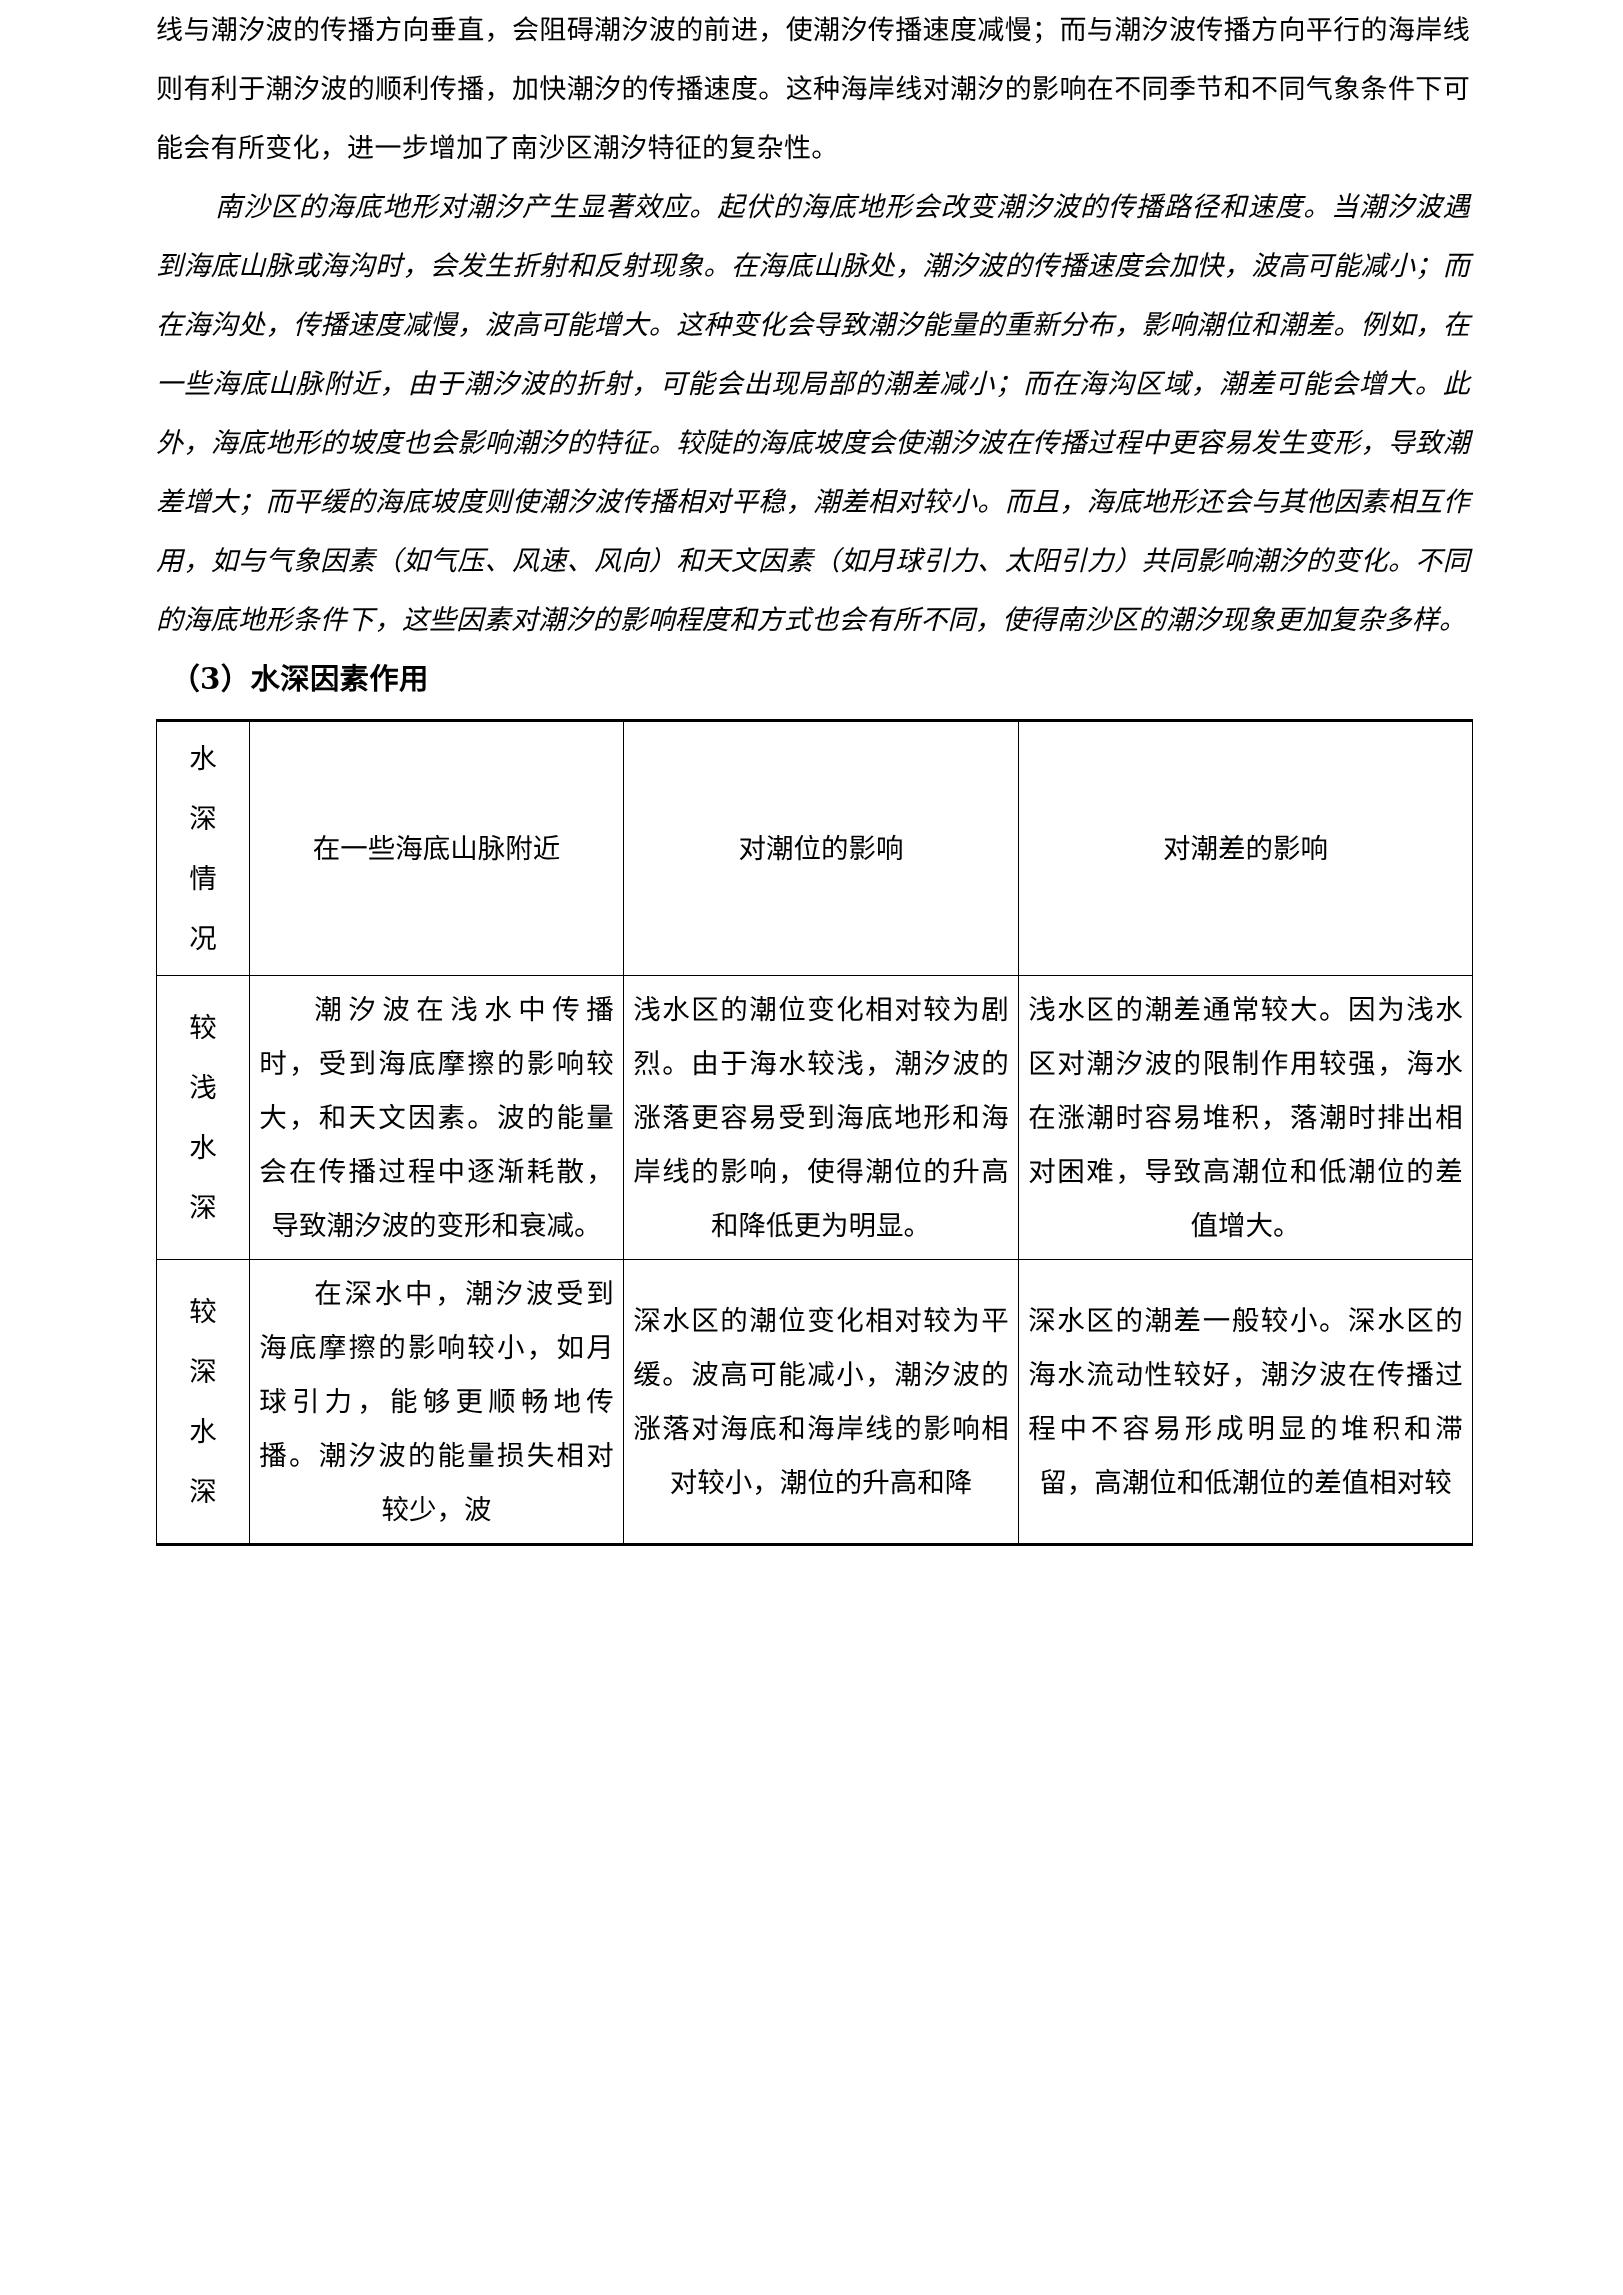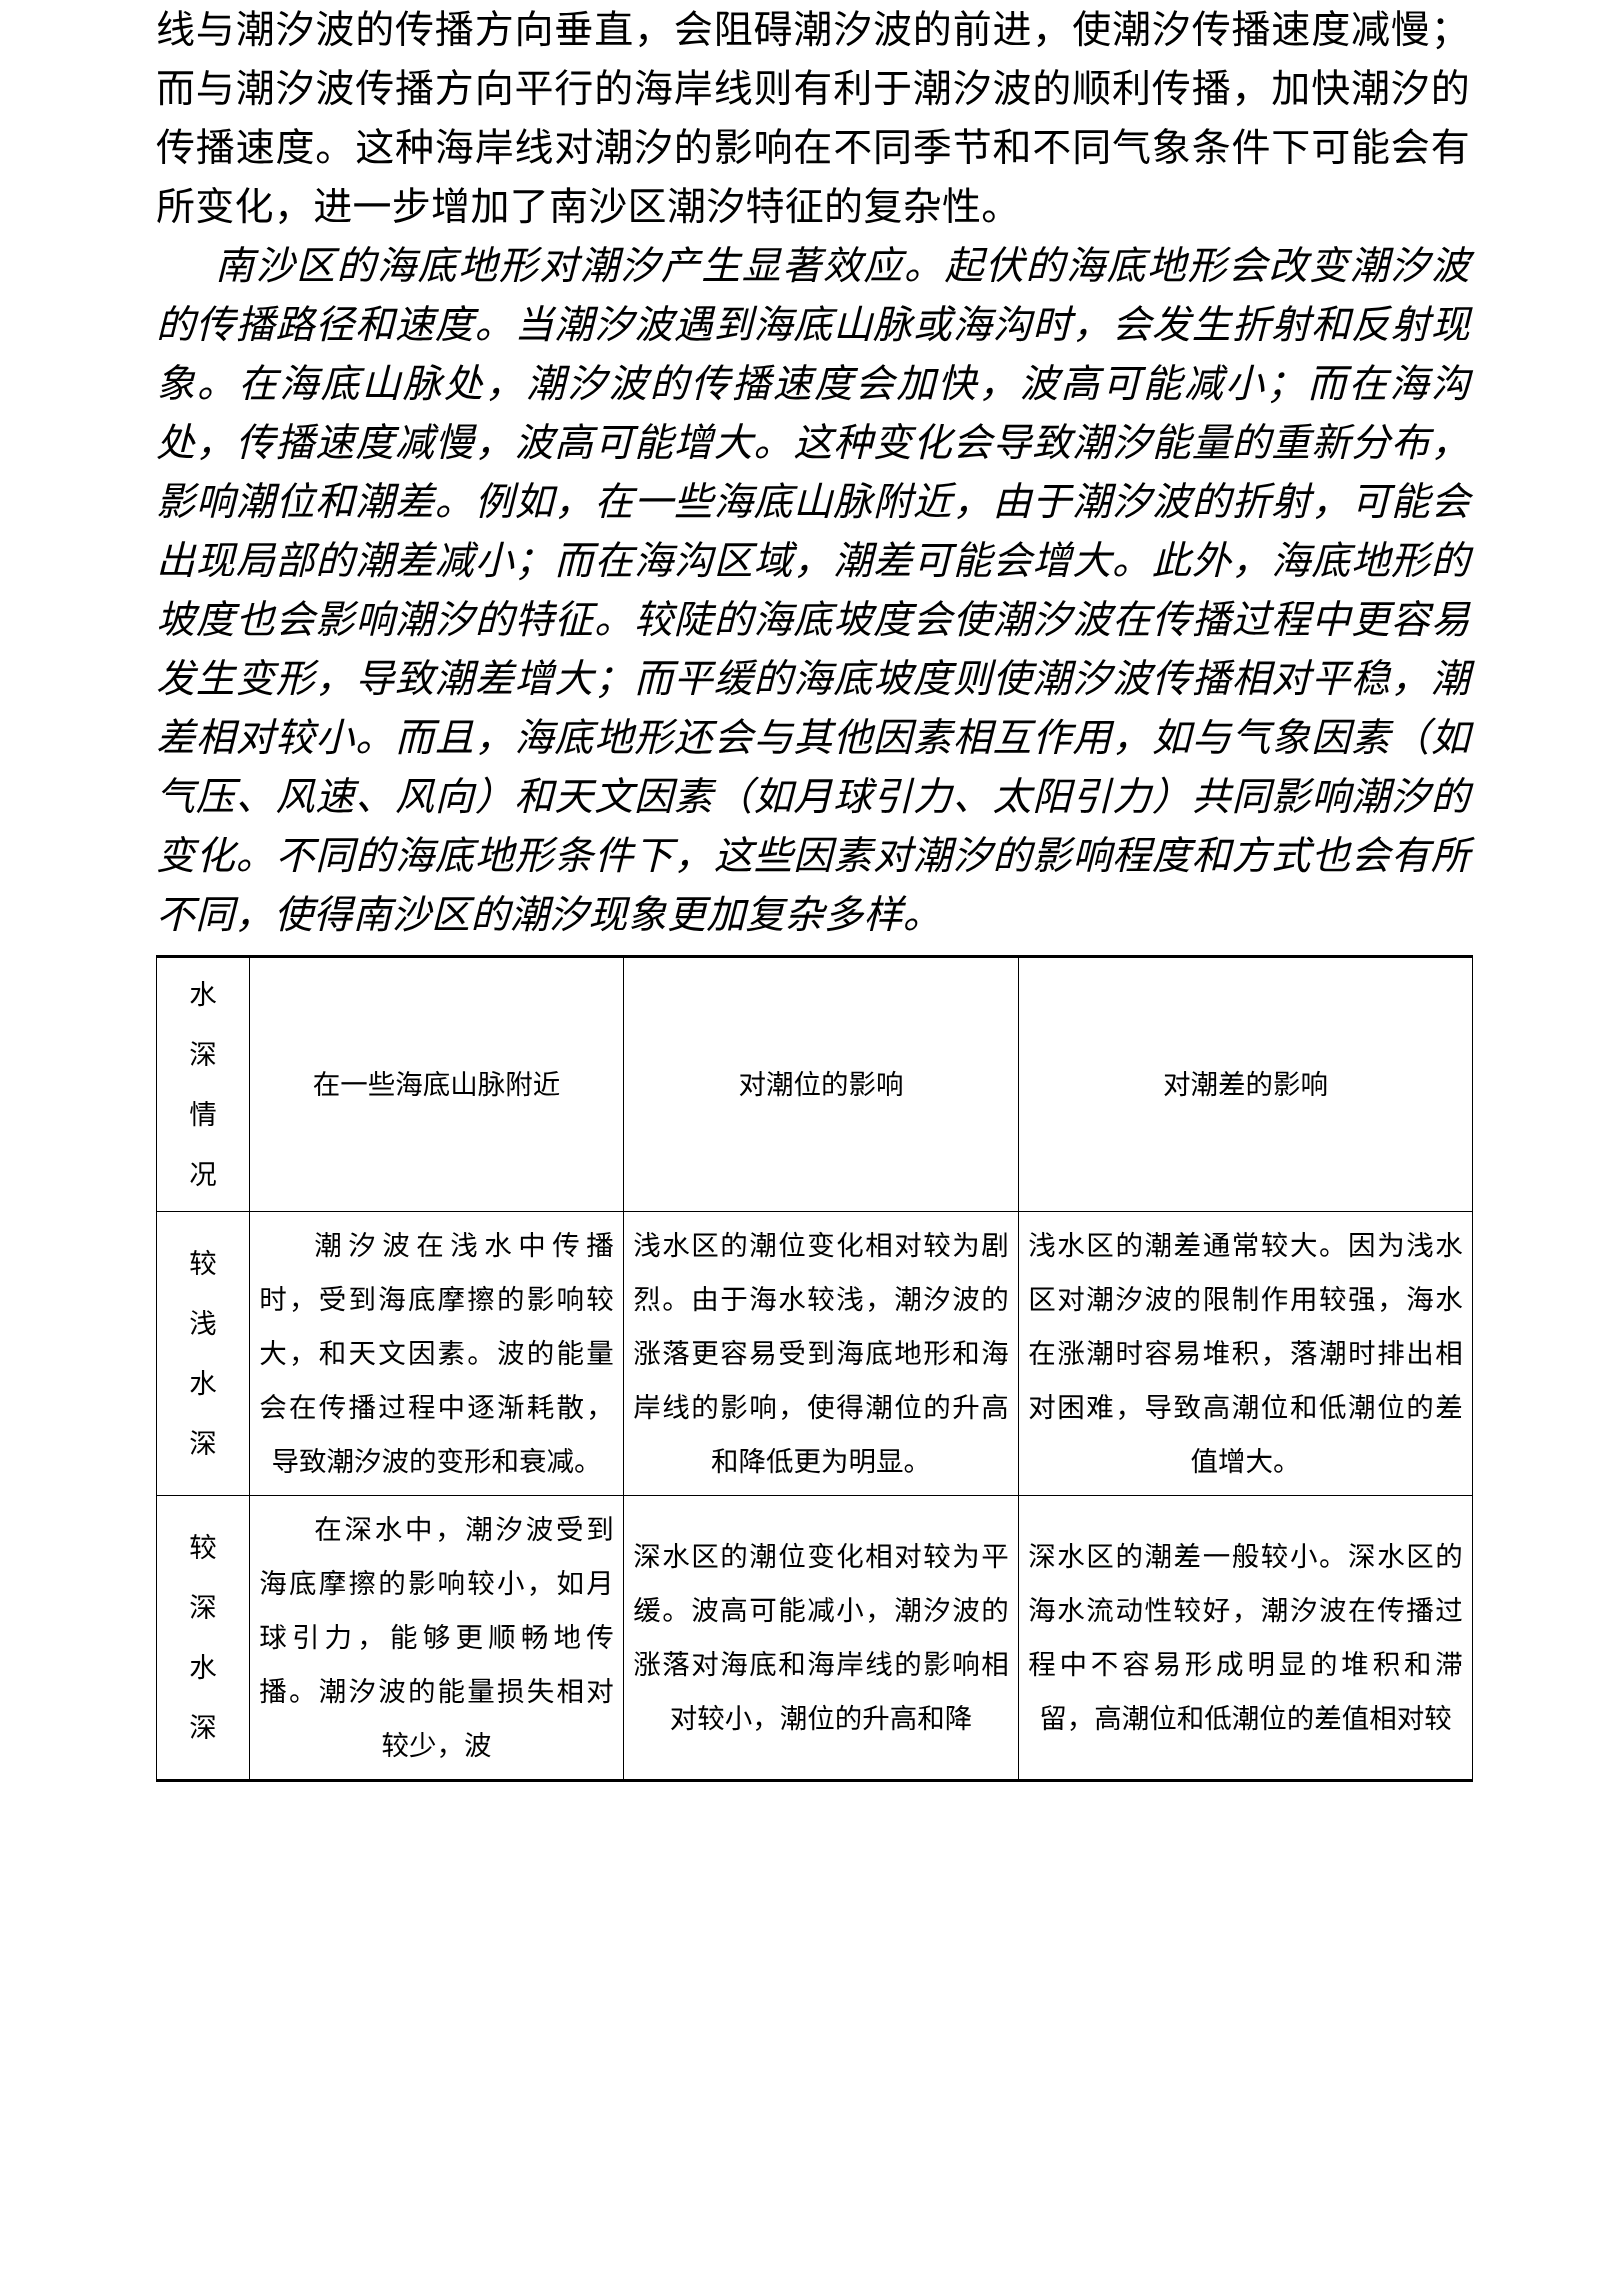--- a/index.html
+++ b/index.html
@@ -22,21 +22,21 @@
   }
   .content {
     position: absolute;
     left: 156px;
     top: 0;
     width: 1314px;
   }
 
   
   .para {
-    font-size: 39px;
+    font-size: 27px;
     line-height: 59px;
     text-align: justify;
     text-align-last: left;
     text-justify: inter-ideograph;
     margin: 0;
     letter-spacing: 0.3px;
     word-break: break-all;
   }
   .para.indent {
     text-indent: 59px;
@@ -114,20 +114,21 @@
 <body>
 
 <div class="page">
   <div class="content">
 
     <p class="para">线与潮汐波的传播方向垂直，会阻碍潮汐波的前进，使潮汐传播速度减慢；而与潮汐波传播方向平行的海岸线则有利于潮汐波的顺利传播，加快潮汐的传播速度。这种海岸线对潮汐的影响在不同季节和不同气象条件下可能会有所变化，进一步增加了南沙区潮汐特征的复杂性。</p>
 
 
     <p class="para indent">南沙区的海底地形对潮汐产生显著效应。起伏的海底地形会改变潮汐波的传播路径和速度。当潮汐波遇到海底山脉或海沟时，会发生折射和反射现象。在海底山脉处，潮汐波的传播速度会加快，波高可能减小；而在海沟处，传播速度减慢，波高可能增大。这种变化会导致潮汐能量的重新分布，影响潮位和潮差。例如，在一些海底山脉附近，由于潮汐波的折射，可能会出现局部的潮差减小；而在海沟区域，潮差可能会增大。此外，海底地形的坡度也会影响潮汐的特征。较陡的海底坡度会使潮汐波在传播过程中更容易发生变形，导致潮差增大；而平缓的海底坡度则使潮汐波传播相对平稳，潮差相对较小。而且，海底地形还会与其他因素相互作用，如与气象因素（如气压、风速、风向）和天文因素（如月球引力、太阳引力）共同影响潮汐的变化。不同的海底地形条件下，这些因素对潮汐的影响程度和方式也会有所不同，使得南沙区的潮汐现象更加复杂多样。</p>
 
+    <h3 class="heading">（3）水深因素作用</h3>
 
     <div class="tbl-wrap">
       <table class="data-table">
         <colgroup>
           <col class="c1">
             <col class="c2">
             <col class="c3">
             <col class="c4">
         </colgroup>
         <tbody>

